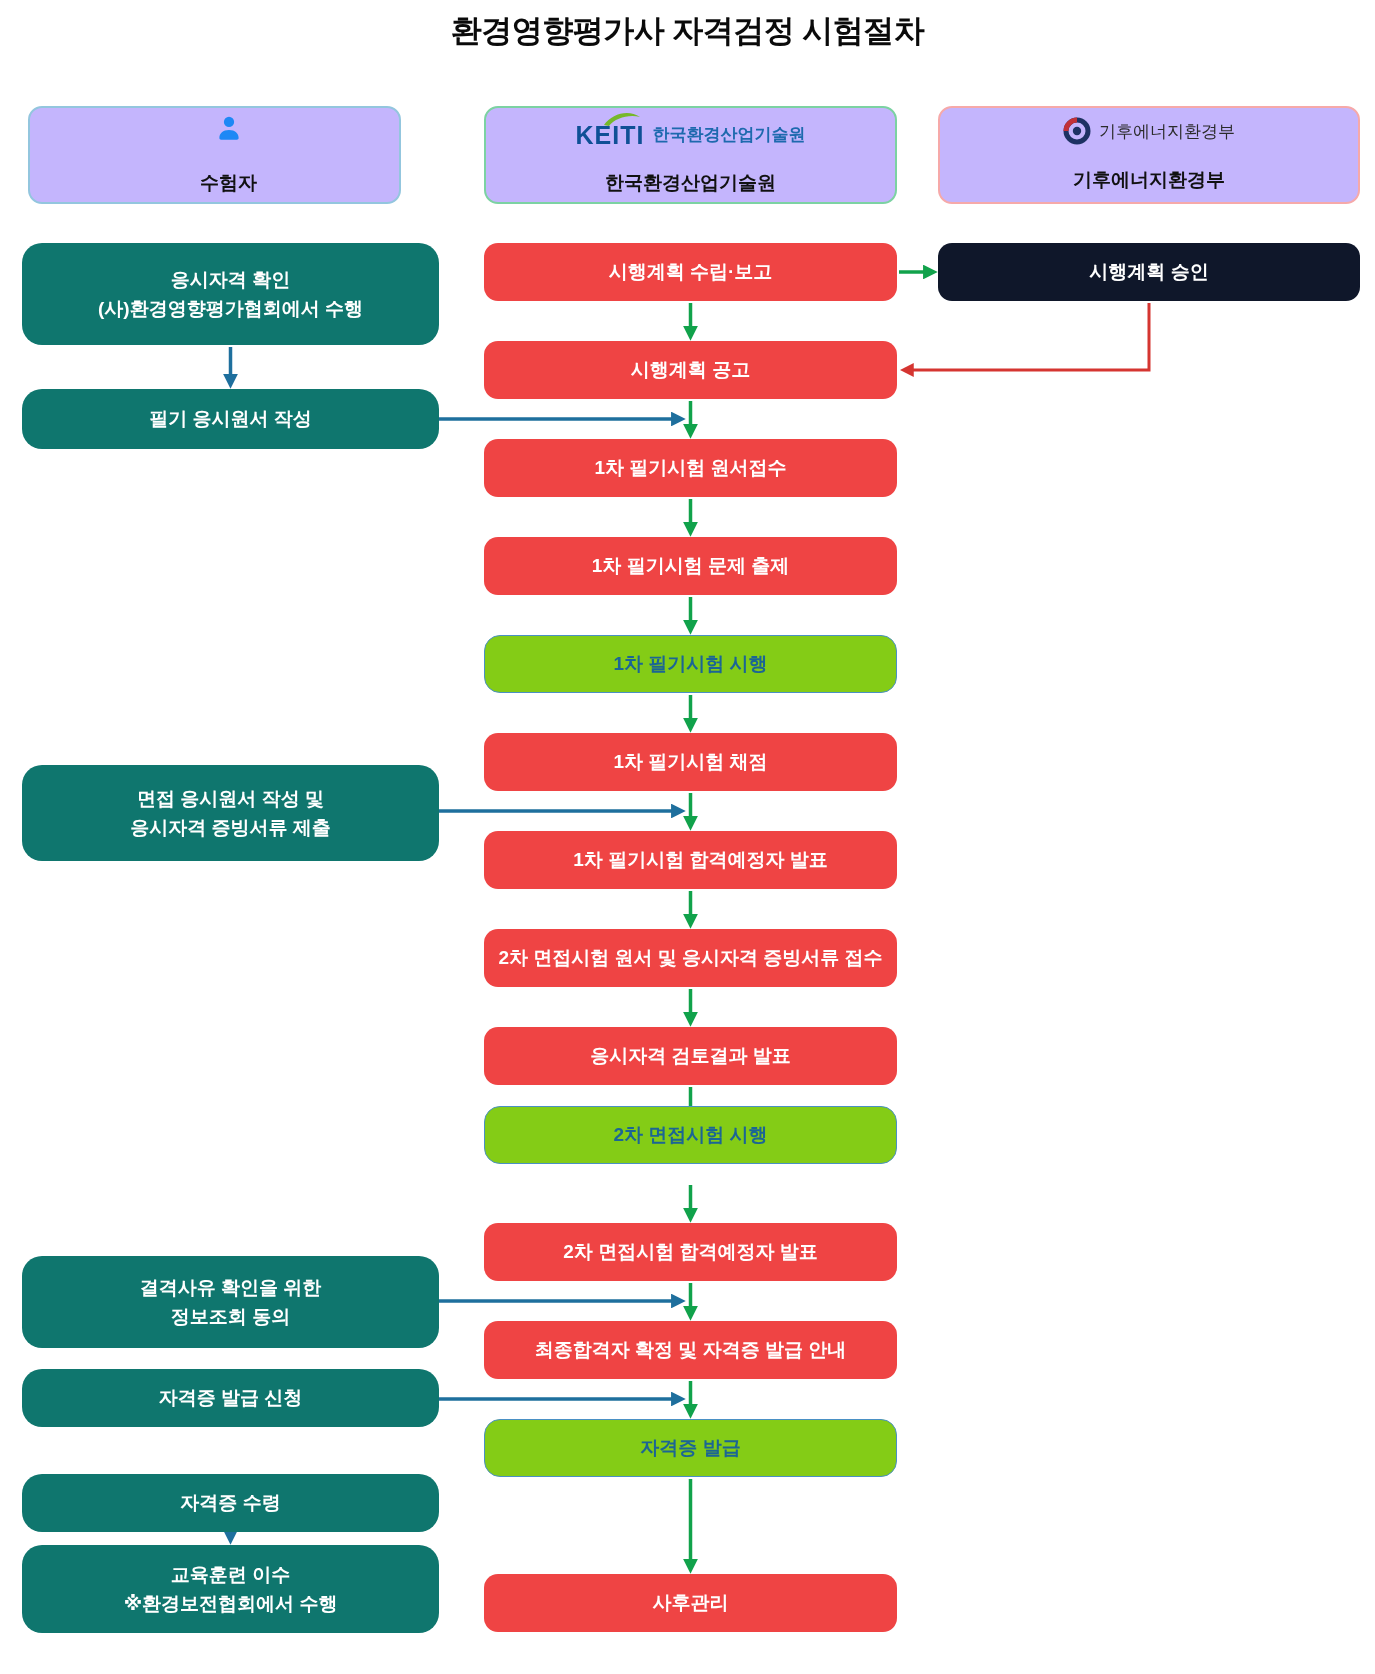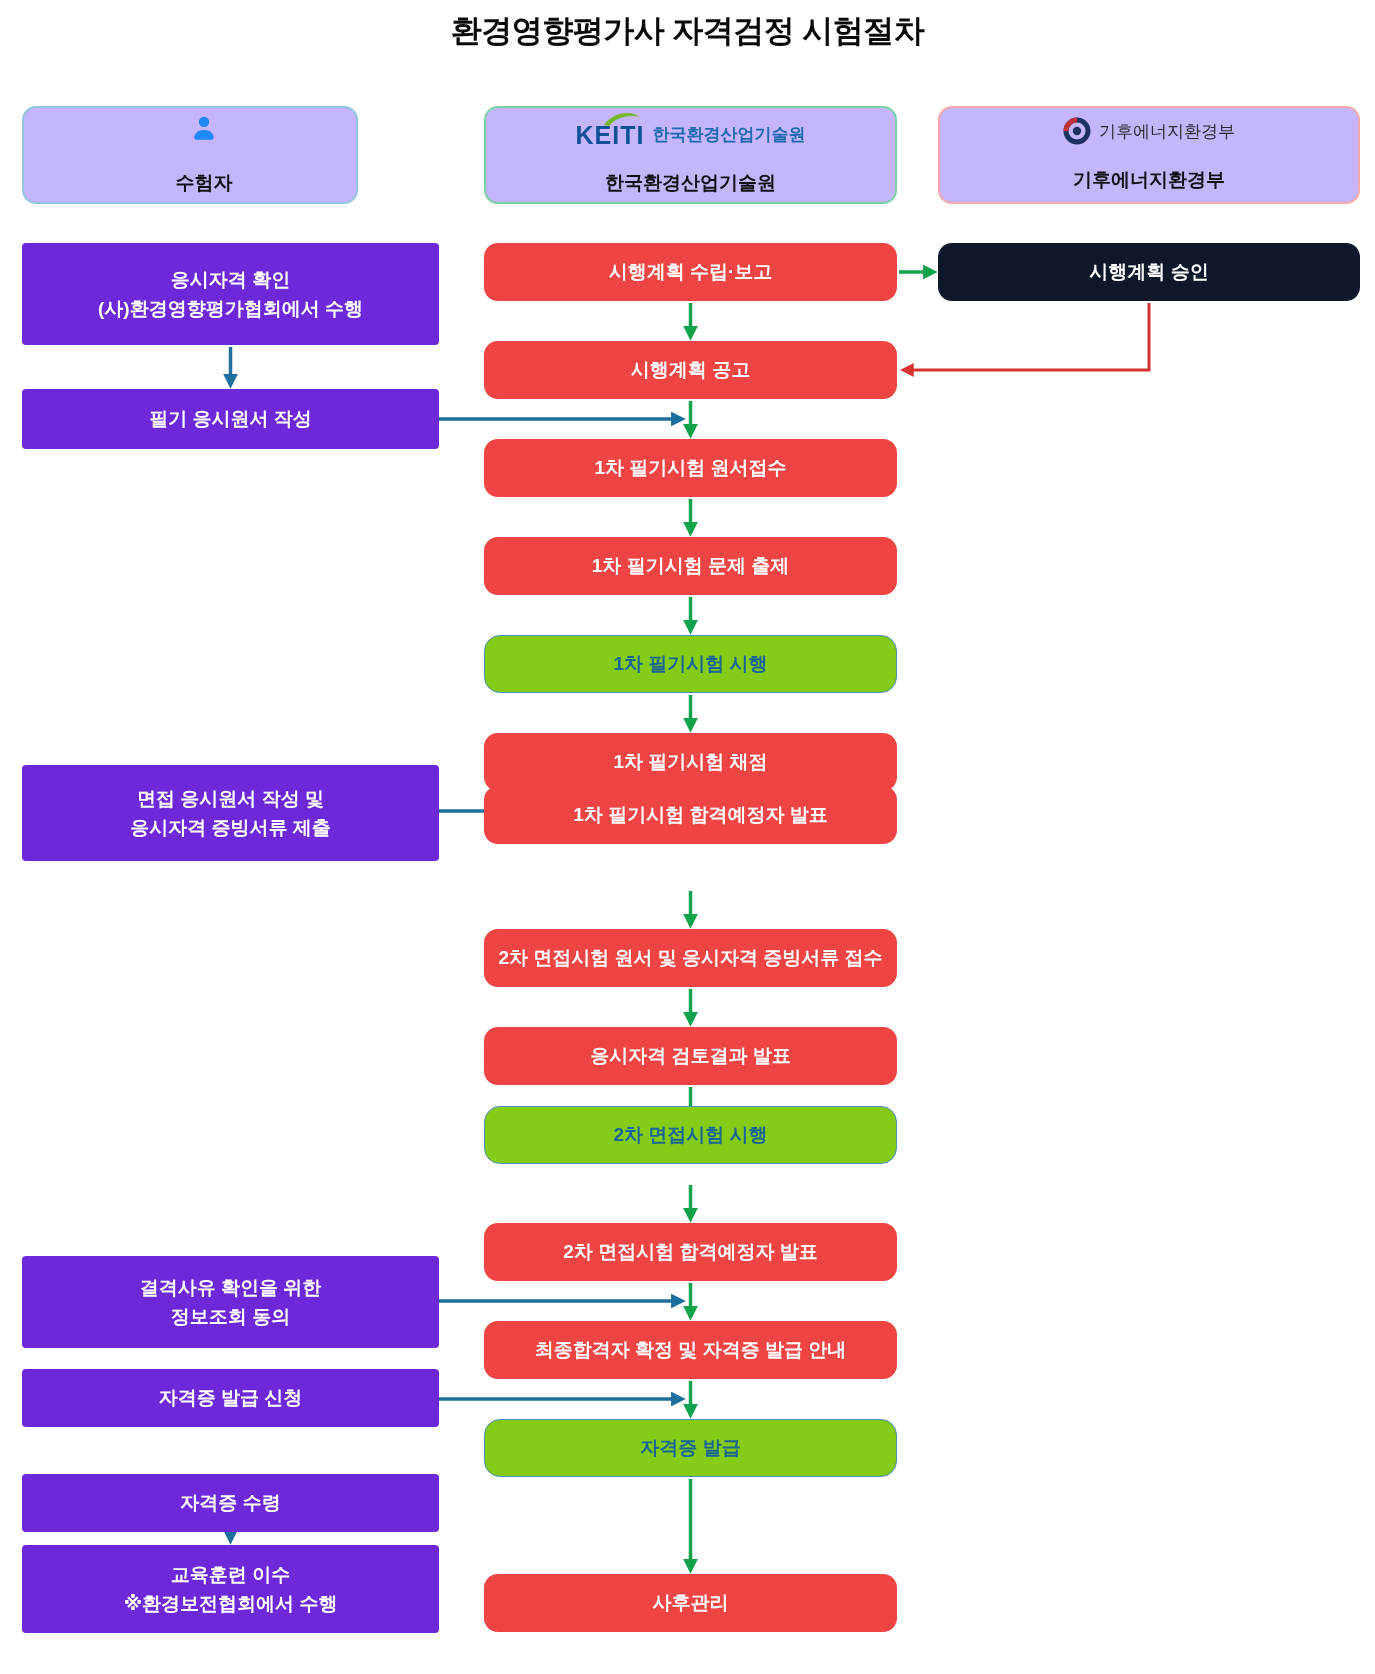--- a/index.html
+++ b/index.html
@@ -10,33 +10,33 @@
   .page-title{
     position:absolute;top:10px;left:0;width:1375px;text-align:center;
     font-size:31px;font-weight:800;color:#0a0a0a;letter-spacing:-0.5px;
   }
   
   .lane-header{
     position:absolute;top:106px;height:98px;background:#c4b5fd;border-radius:14px;
     display:flex;flex-direction:column;align-items:center;justify-content:center;gap:22px;
     box-sizing:border-box;
   }
-  .lane-header.examinee{left:22px;width:336px;border:2.5px solid #93c6de;padding-left:28px;}
+  .lane-header.examinee{left:28px;width:373px;border:2.5px solid #93c6de;padding-left:28px;}
   .lane-header.keiti{left:484px;width:413px;border:2.5px solid #7cd2a2;}
   .lane-header.ministry{left:938px;width:422px;border:2.5px solid #f6a9a9;}
   .org-label{font-size:19px;font-weight:800;color:#111;}
   .org-logo-row{display:flex;align-items:center;gap:8px;}
   .keiti-mark{position:relative;display:inline-block;padding-top:8px;}
   .keiti-word{font-size:25px;font-weight:800;color:#0f5096;letter-spacing:1px;line-height:1;}
   .keiti-leaf{position:absolute;top:-4px;left:26px;}
   .keiti-name{font-size:17px;font-weight:700;color:#1d69ae;padding-top:6px;}
   .gov-name{font-family:"Liberation Serif","DejaVu Serif",serif;font-size:17px;color:#2b2b2b;}
   
   .lbox{
-    position:absolute;left:22px;width:417px;background:#6d28d9;border-radius:4px;
+    position:absolute;left:22px;width:417px;background:#0f766e;border-radius:20px;
     color:#ffffff;font-size:19px;font-weight:700;line-height:1.55;
     display:flex;align-items:center;justify-content:center;text-align:center;
     white-space:pre-line;box-sizing:border-box;padding:0 10px;
   }
   .pbox{
     position:absolute;left:484px;width:413px;height:58px;border-radius:14px;
     display:flex;align-items:center;justify-content:center;text-align:center;
     font-size:19px;font-weight:700;white-space:nowrap;box-sizing:border-box;
   }
   .pbox.green{background:#ef4444;color:#ffffff;}
@@ -147,21 +147,21 @@
   <div class="lbox" style="top:1447px;height:58px;margin-top:27px;">자격증 수령</div>
   <div class="lbox" style="top:1545px;height:88px;">교육훈련 이수
 ※환경보전협회에서 수행</div>
 
   <div class="pbox green" style="top:243px;">시행계획 수립·보고</div>
   <div class="pbox green" style="top:341px;">시행계획 공고</div>
   <div class="pbox green" style="top:439px;">1차 필기시험 원서접수</div>
   <div class="pbox green" style="top:537px;">1차 필기시험 문제 출제</div>
   <div class="pbox outline" style="top:635px;">1차 필기시험 시행</div>
   <div class="pbox green" style="top:733px;">1차 필기시험 채점</div>
-  <div class="pbox green" style="top:786px;padding-left:20px;">1차 필기시험 합격예정자 발표</div>
+  <div class="pbox green" style="top:831px;padding-left:20px;">1차 필기시험 합격예정자 발표</div>
   <div class="pbox green" style="top:929px;">2차 면접시험 원서 및 응시자격 증빙서류 접수</div>
   <div class="pbox green" style="top:1027px;">응시자격 검토결과 발표</div>
   <div class="pbox outline" style="top:1100px;margin-top:6px;">2차 면접시험 시행</div>
   <div class="pbox green" style="top:1223px;">2차 면접시험 합격예정자 발표</div>
   <div class="pbox green" style="top:1321px;">최종합격자 확정 및 자격증 발급 안내</div>
   <div class="pbox outline" style="top:1419px;">자격증 발급</div>
   <div class="pbox green" style="top:1574px;">사후관리</div>
 
   <div class="rbox" style="top:243px;">시행계획 승인</div>
 

